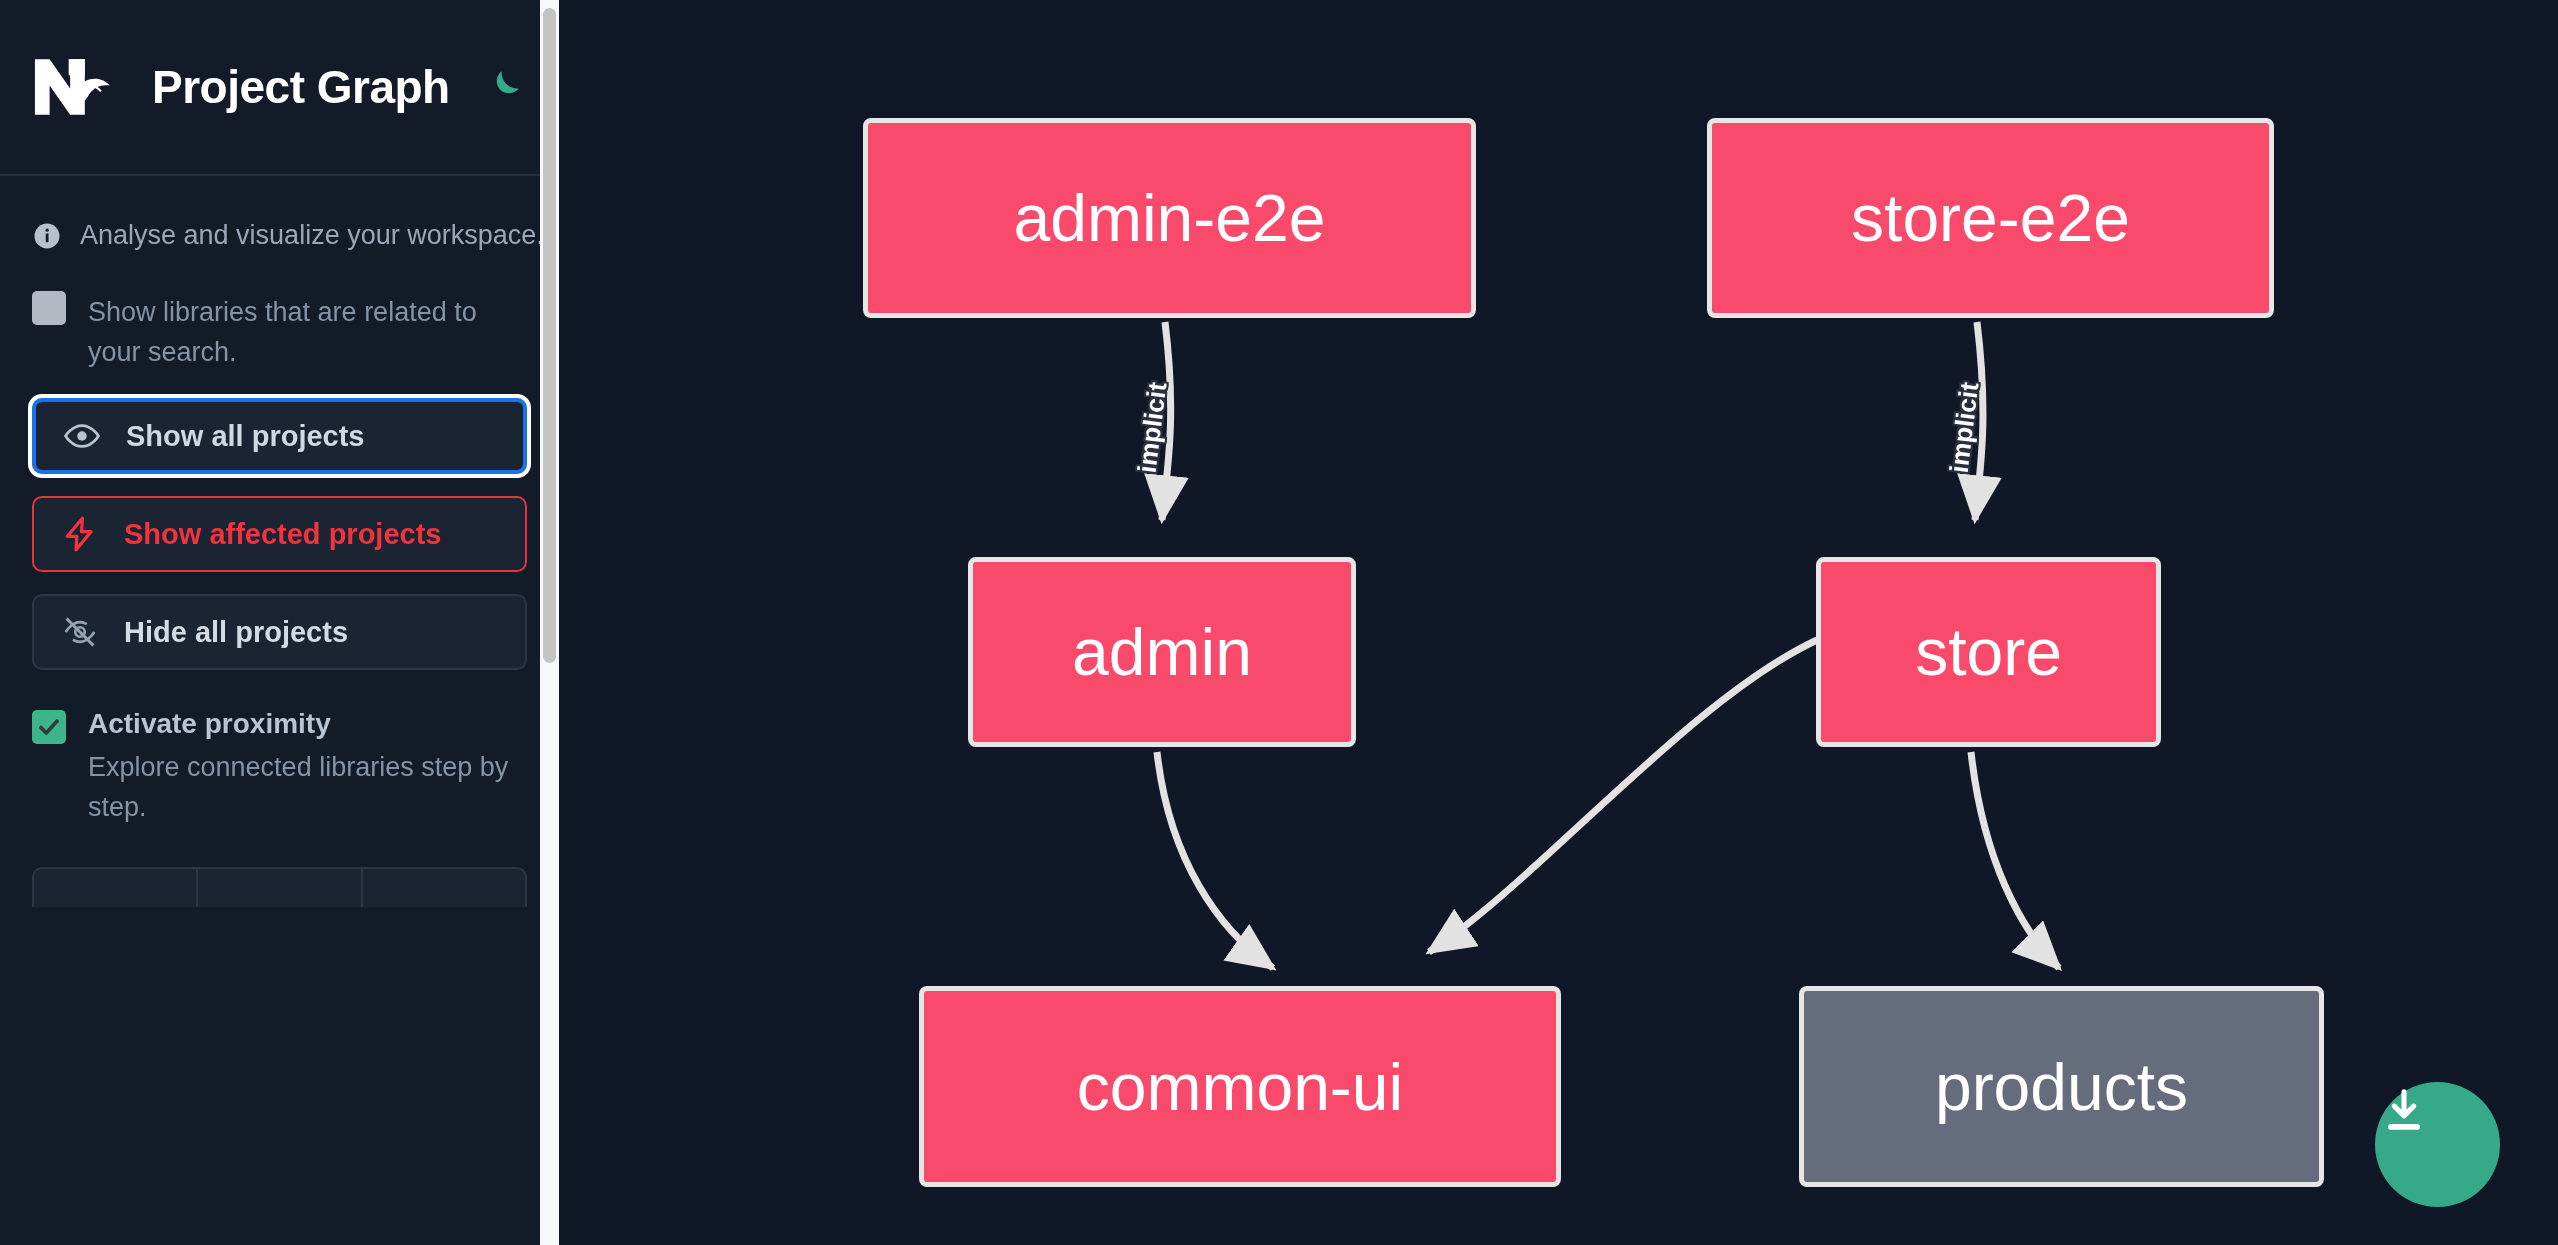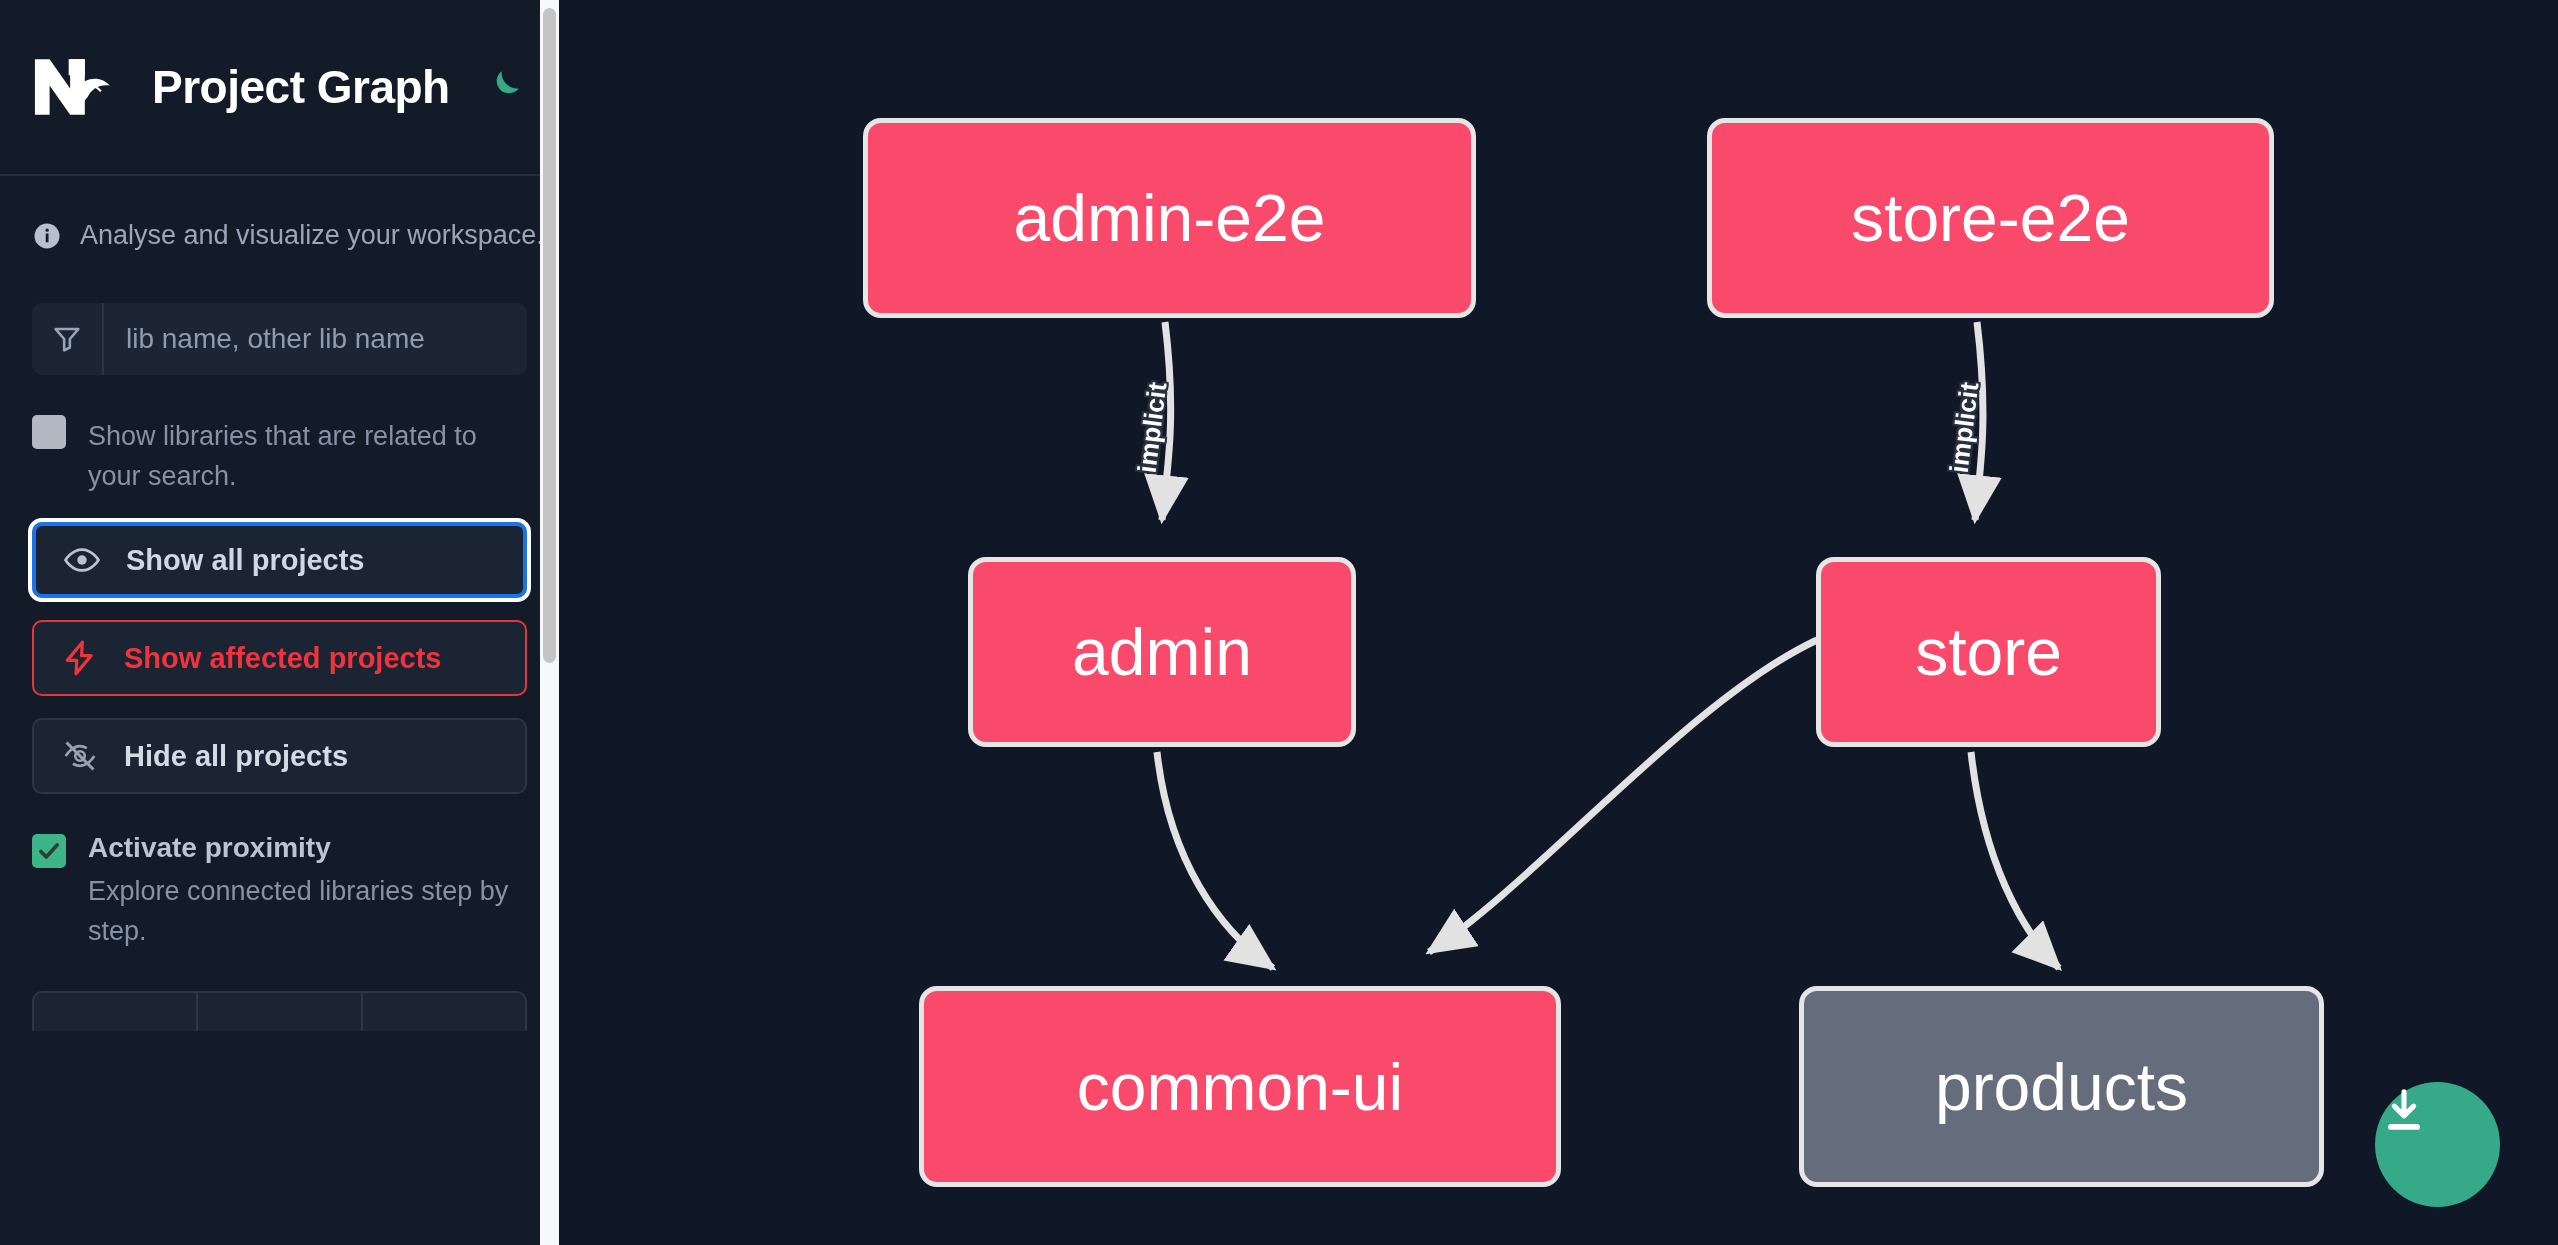--- a/index.html
+++ b/index.html
@@ -175,21 +175,21 @@
     position: relative;
     flex: 1;
     height: 1245px;
     background: #101828;
     overflow: hidden;
   }
   .graph svg { position: absolute; top: 0; left: 0; }
   .node {
     position: absolute;
     display: flex; align-items: center; justify-content: center;
-    border-radius: 18px;
+    border-radius: 8px;
     border: 5px solid #e6e6e6;
     color: #ffffff;
     font-size: 66px;
     font-weight: 400;
     white-space: nowrap;
     cursor: pointer;
   }
   .node.pink { background: #fa4a6b; }
   .node.grey { background: #656d7c; }
 
@@ -248,28 +248,20 @@
           <span class="info-icon">
             <svg viewBox="0 0 24 24" width="30" height="30">
               <circle cx="12" cy="12" r="10" fill="#b7c0cc"></circle>
               <rect x="11" y="10" width="2.2" height="7" fill="#131b29"></rect>
               <circle cx="12.1" cy="7.3" r="1.3" fill="#131b29"></circle>
             </svg>
           </span>
           <span class="blurb-text">Analyse and visualize your workspace.</span>
         </div>
 
-        <div class="filter-row">
-          <span class="filter-icon-box">
-            <svg viewBox="0 0 24 24" width="34" height="34">
-              <path fill="none" stroke="#98a5b6" stroke-width="1.8" stroke-linejoin="round" d="M4 5h16l-6 7v6l-4 2v-8z"></path>
-            </svg>
-          </span>
-          <input class="filter-input" type="text" placeholder="lib name, other lib name" style="">
-        </div>
 
         <div class="check-block">
           <span class="cbox grey"></span>
           <div class="check-texts">
             <div class="check-desc">Show libraries that are related to your search.</div>
           </div>
         </div>
 
         <div class="btn-stack">
 

